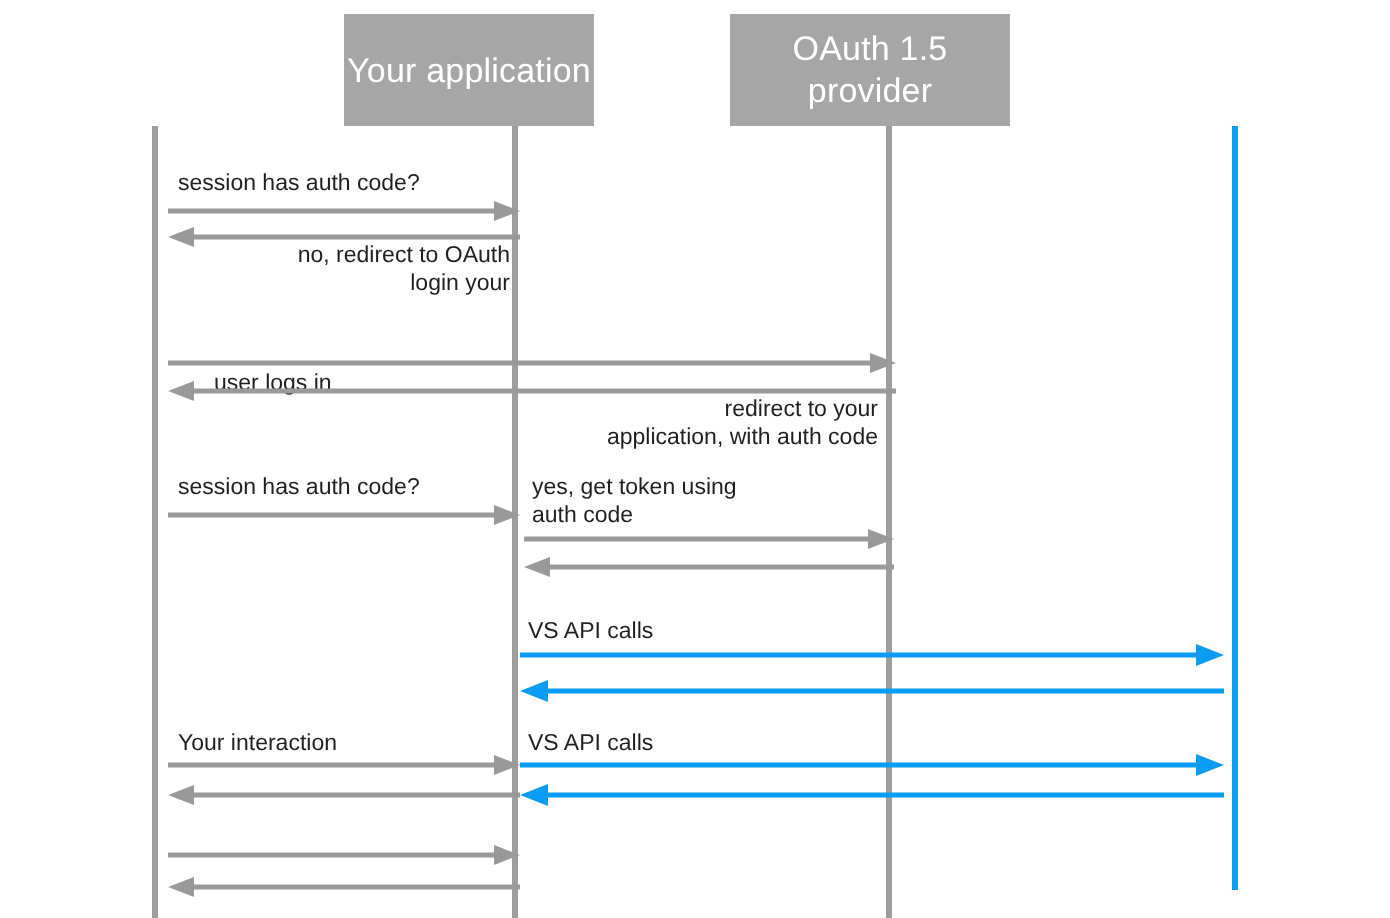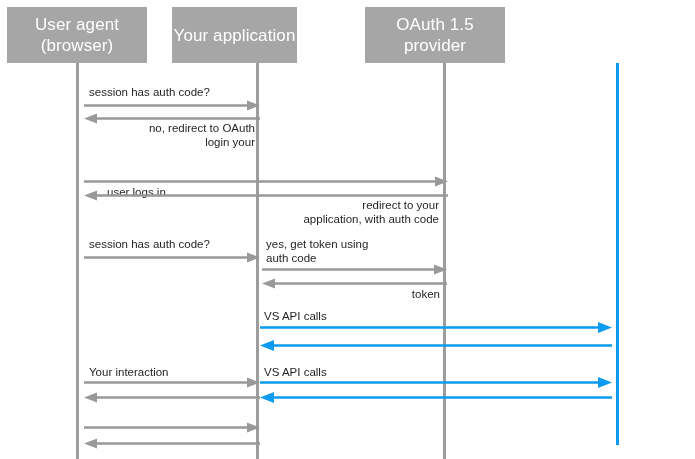--- a/index.html
+++ b/index.html
@@ -53,24 +53,20 @@
     height: 11px;
     pointer-events: none;
   }
   .arrow svg { display: block; overflow: visible; }
 </style>
 </head>
 <body>
 
 <div id="diagram-root">
 
-  <div class="actor-box gray" style="left:7px; top:7px; width:140px; height:56px;">
-    <span class="actor-label">User agent
-(browser)</span>
-  </div>
 
   <div class="actor-box gray" style="left:172px; top:7px; width:125px; height:56px;justify-content:center;">
     <span class="actor-label">Your
 application</span>
   </div>
 
   <div class="actor-box gray" style="left:365px; top:7px; width:140px; height:56px;">
     <span class="actor-label">OAuth 1.5
 provider</span>
   </div>
@@ -131,21 +127,20 @@
       <polygon points="185,5.5 172,0.5 172,10.5" fill="#999999"></polygon>
     </svg>
   </div>
 
   <div class="arrow" style="left:262px; top:278px; width:185px;">
     <svg width="185" height="11" viewBox="0 0 185 11">
       <line x1="10" y1="5.5" x2="185" y2="5.5" stroke="#999999" stroke-width="2.4"></line>
       <polygon points="0,5.5 13,0.5 13,10.5" fill="#999999"></polygon>
     </svg>
   </div>
-  <div class="msg-label right" style="left:300px; top:288px; width:140px;">token</div>
 
   <div class="msg-label left" style="left:264px; top:310px; width:180px;">VS API calls</div>
   <div class="arrow" style="left:260px; top:322px; width:352px;">
     <svg width="352" height="11" viewBox="0 0 352 11">
       <line x1="0" y1="5.5" x2="341" y2="5.5" stroke="#0b9bf0" stroke-width="2.6"></line>
       <polygon points="352,5.5 338,0" fill="#0b9bf0"></polygon>
       <polygon points="352,5.5 338,0 338,11" fill="#0b9bf0"></polygon>
     </svg>
   </div>
 

